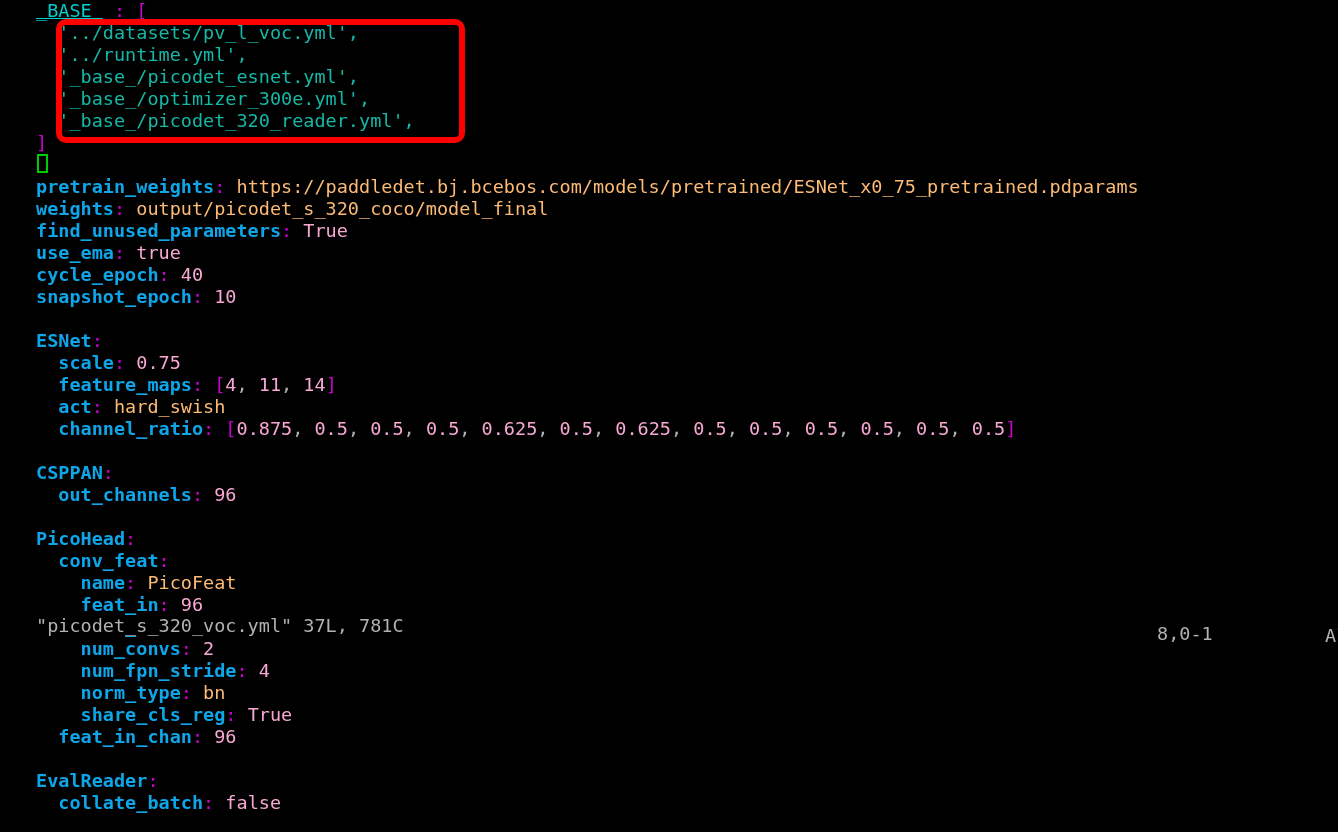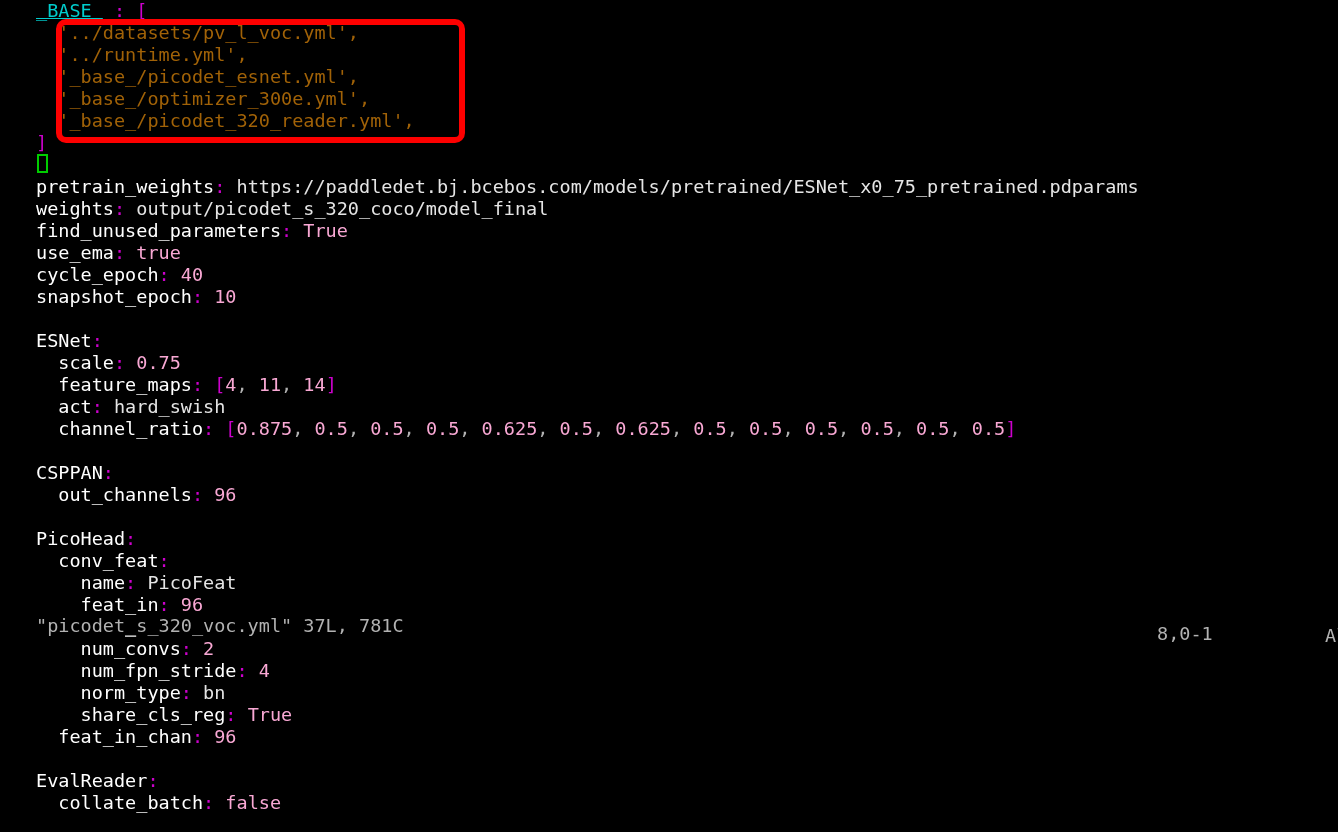--- a/index.html
+++ b/index.html
@@ -30,26 +30,26 @@
     letter-spacing: 0px;
     white-space: pre;
     color: #b2b2b2;
   }
   .line {
     height: 22px;
     white-space: pre;
     padding-left: 1px;
   }
   
-  .k    { color: #ffffff; }                 
+  .k    { color: #0ea5e9; font-weight: bold; }                 
   .ku   { color: #00cdcd; text-decoration: underline; } 
   .p    { color: #cd00cd; }                 
-  .s    { color: #e5e5e5; text-align: center; }                 
+  .s    { color: #fdba74; text-align: center; }                 
   .n    { color: #f9a8d4; }                 
-  .str  { color: #a16207; }                 
+  .str  { color: #14b8a6; }                 
   .plain{ color: #b2b2b2; }
 
   
   #cursor {
     position: absolute;
     left: 2px;
     top: 154px;
     width: 11px;
     height: 19px;
     border: 2px solid #00cd00;

